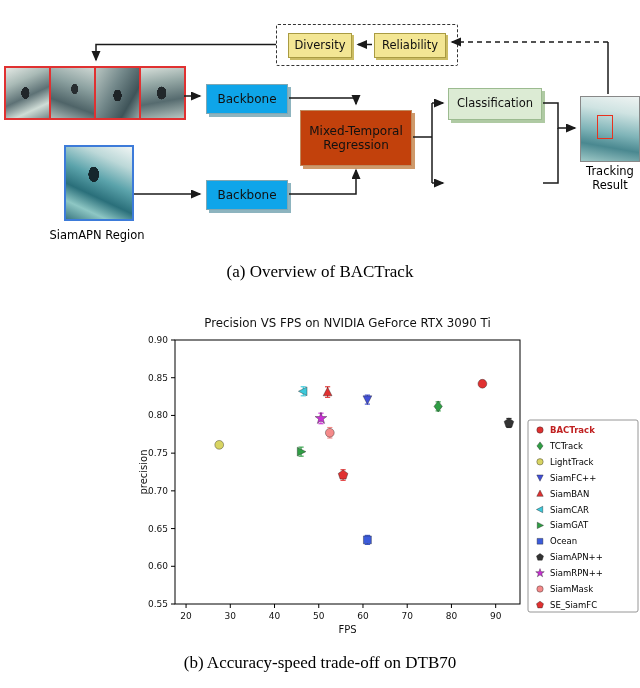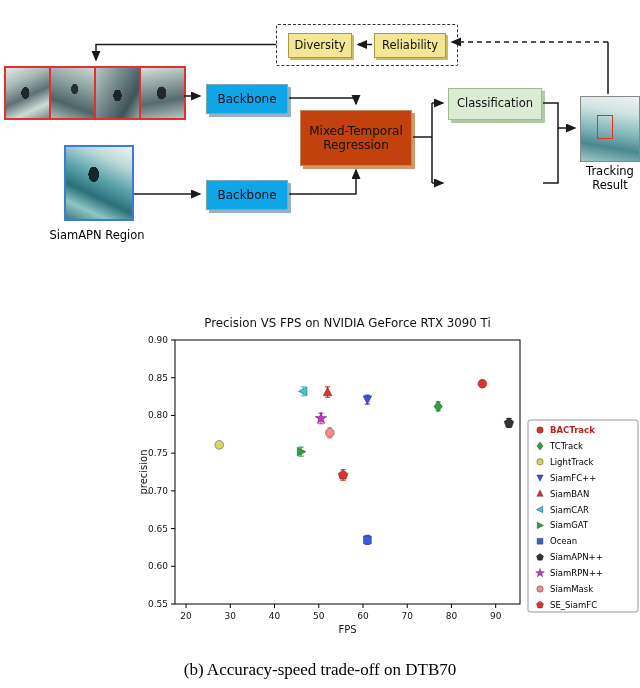--- a/index.html
+++ b/index.html
@@ -40,21 +40,21 @@
       background:linear-gradient(190deg,#eef3f2 0%,#cfe3e2 25%,#7fb4b8 55%,#4a8890 75%,#9fc9c7 100%);}
   .trackbox{position:absolute;left:16px;top:18px;width:14px;height:22px;border:1.5px solid #e8321e;}
 
   .imglabel{position:absolute;font-size:11.5px;text-align:center;color:#000;line-height:1.25;}
 
   #diagram-arrows{position:absolute;left:0;top:0;pointer-events:none;}
 
   .cap{position:absolute;left:0;width:640px;text-align:center;
        font-family:"Liberation Serif",serif;font-size:17px;color:#000;}
   #caption-a{top:262px;}
-  #caption-b{top:653px;margin-top:7px;}
+  #caption-b{top:653px;}
 
   #chart-svg{position:absolute;left:0;top:298px;}
 </style>
 </head>
 <body>
 
 <div id="canvas">
 
   <div style="position:absolute;left:0;top:0;width:640px;height:258px;">
 
@@ -109,20 +109,21 @@
         <path d="M413,137 H432"></path>
         <path d="M432,103 V183"></path>
         <path d="M432,103 H443" marker-end="url(#ah)"></path>
         <path d="M432,183 H443" marker-end="url(#ah)"></path>
         <path d="M543,183 H558 V128"></path>
         <path d="M543,103 H558 V128 H575" marker-end="url(#ah)"></path>
       </g>
     </svg>
   </div>
 
+  <div class="cap" id="caption-a">(a) Overview of BACTrack</div>
 
   <svg id="chart-svg" width="640" height="350">
       <rect x="175" y="42" width="345" height="264" fill="#ffffff" stroke="#000" stroke-width="1"></rect>
       <text x="347.5" y="29" fill="#111" font-family="DejaVu Sans, sans-serif" text-anchor="middle" font-size="11.8px">Precision VS FPS on NVIDIA GeForce RTX 3090 Ti</text>
       <text x="347.5" y="335" fill="#111" font-family="DejaVu Sans, sans-serif" text-anchor="middle" font-size="10px">FPS</text>
       <text x="147" y="174" fill="#111" font-family="DejaVu Sans, sans-serif" text-anchor="middle" font-size="10px" transform="rotate(-90 147 174)">precision</text>
       <g>
         <line x1="186.05769230769232" y1="306" x2="186.05769230769232" y2="310" stroke="#000" stroke-width="1"></line>
         <text x="186.05769230769232" y="321" fill="#111" font-family="DejaVu Sans, sans-serif" text-anchor="middle" font-size="9px">20</text>
         <line x1="230.28846153846155" y1="306" x2="230.28846153846155" y2="310" stroke="#000" stroke-width="1"></line>

